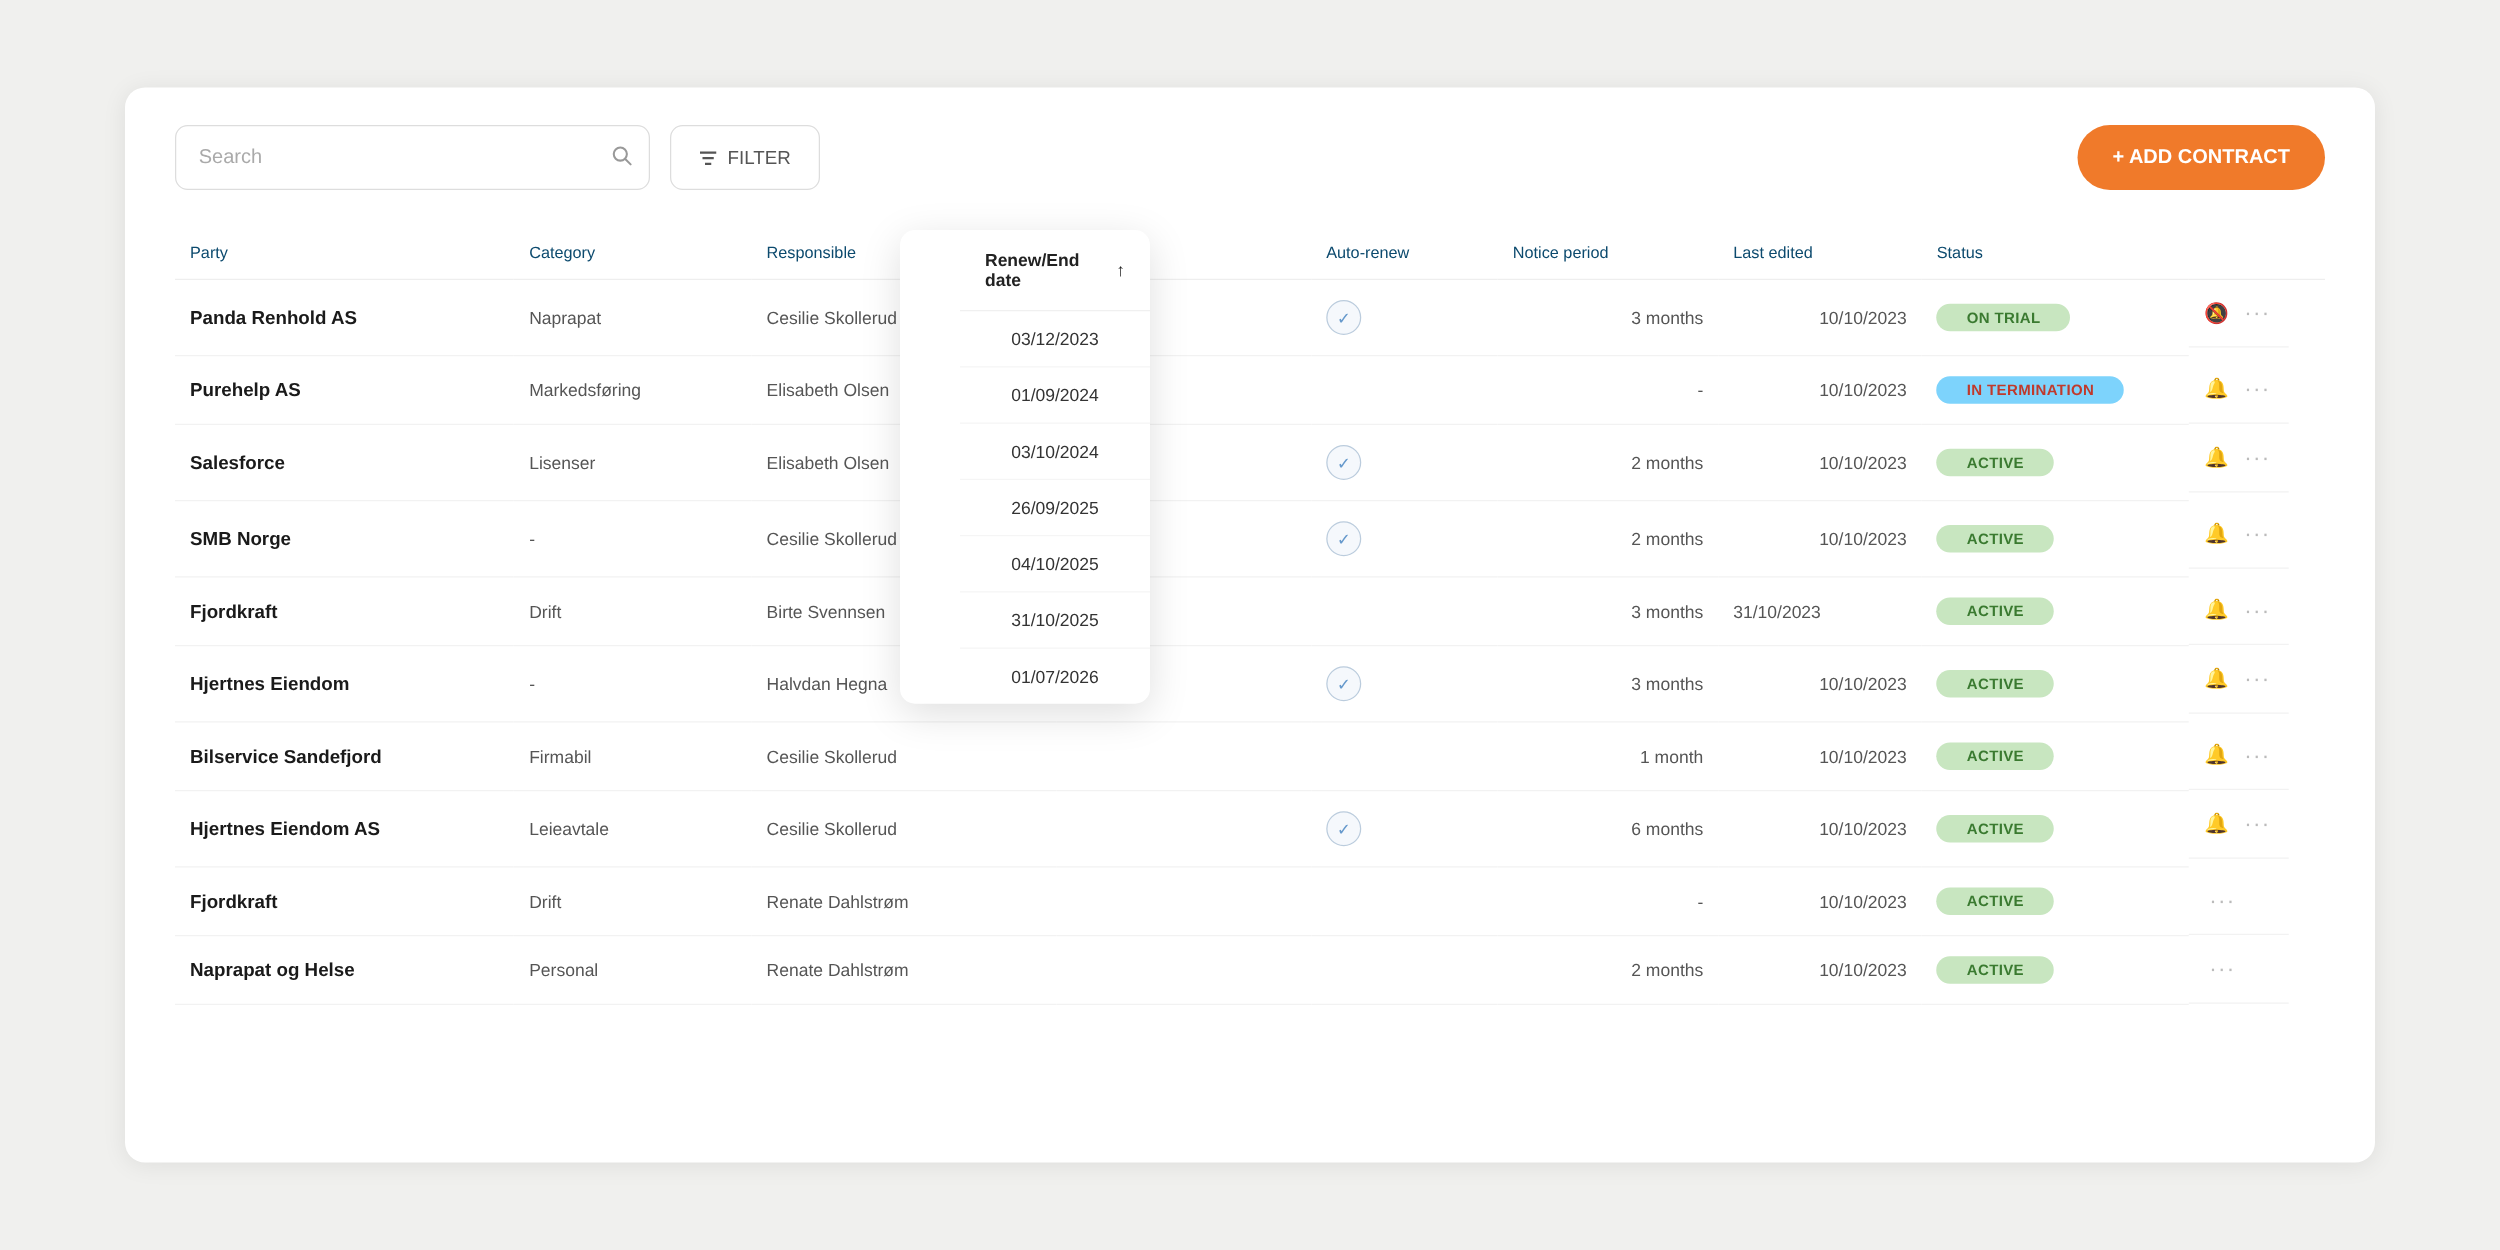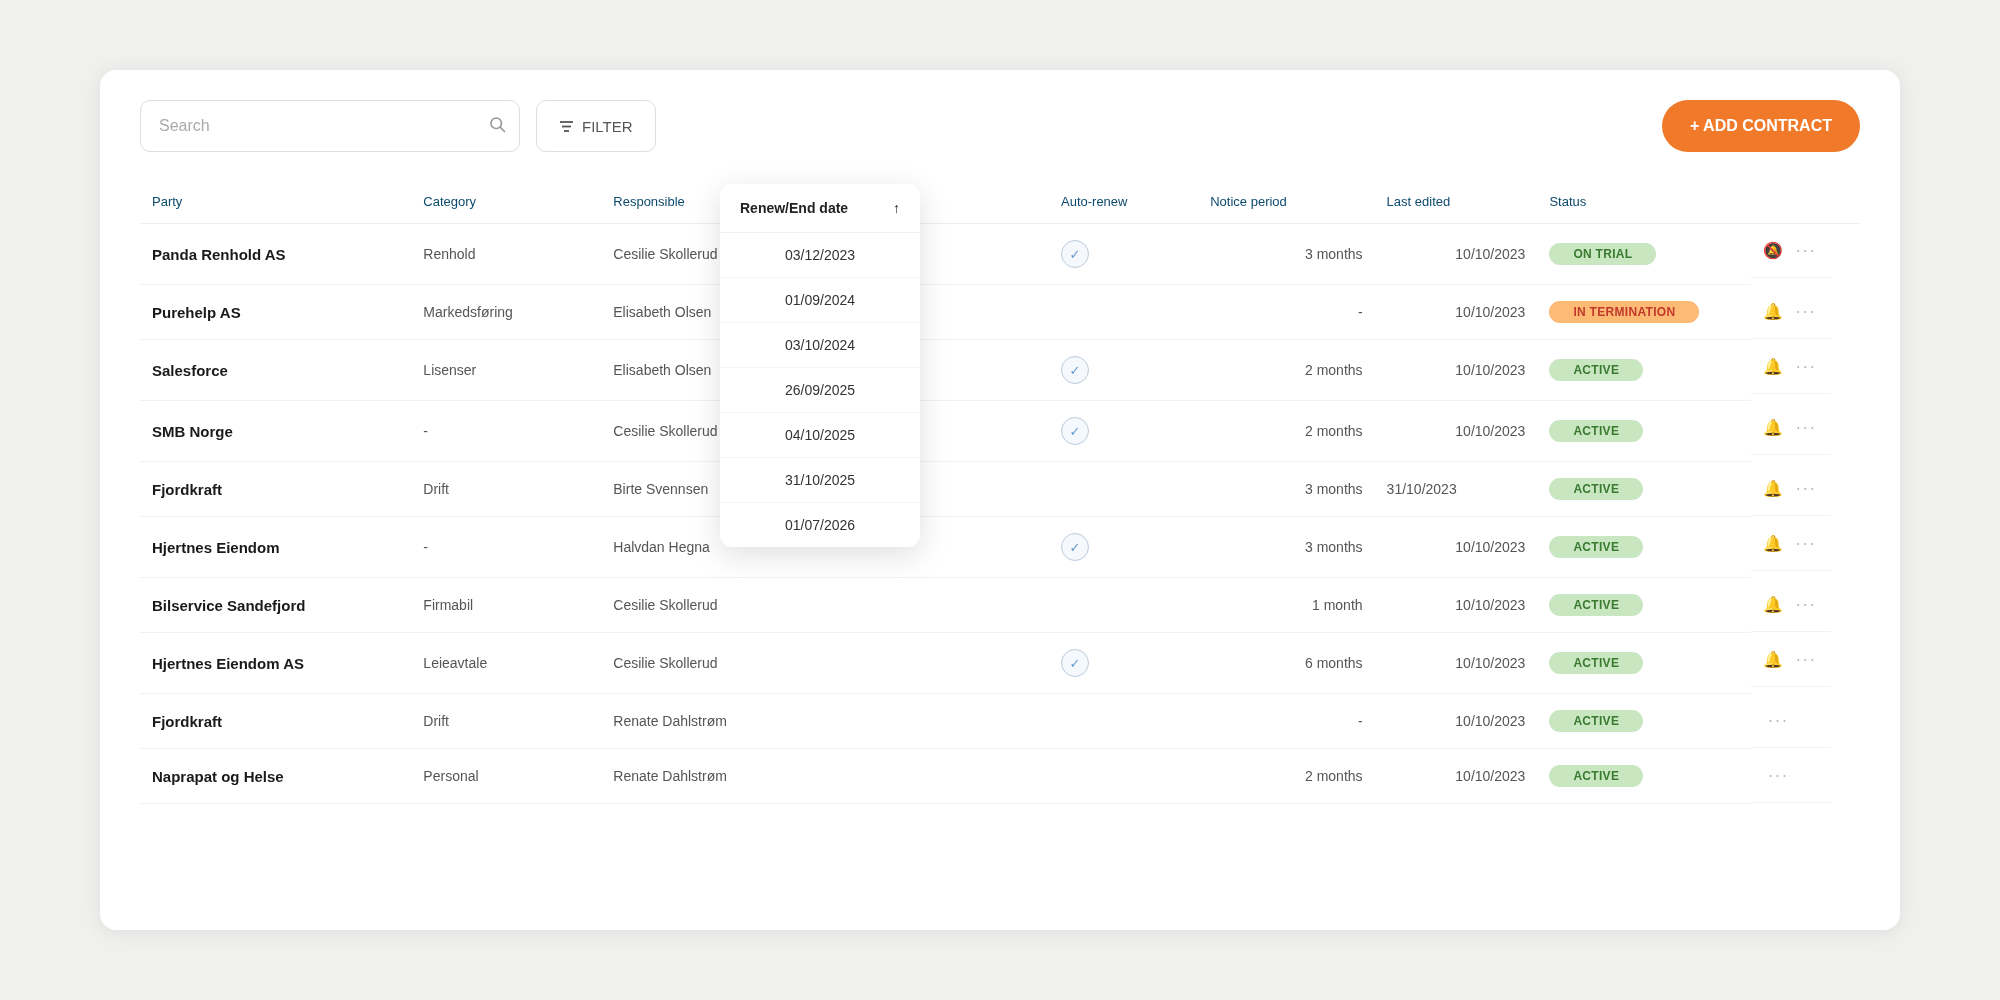--- a/index.html
+++ b/index.html
@@ -121,21 +121,21 @@
     .badge {
       display: inline-block;
       padding: 4px 24px;
       border-radius: 11px;
       font-size: 12px;
       font-weight: 700;
       letter-spacing: 0.3px;
     }
     .badge-active { background: #c8e6c0; color: #3a7a30; text-align: right; }
     .badge-on-trial { background: #c8e6c0; color: #3a7a30; }
-    .badge-termination { background: #fdba74; color: #c0392b; }
+    .badge-termination { background: #7dd3fc; color: #c0392b; }
     .bell-icon { color: #6699cc; font-size: 18px; }
     .bell-muted { color: #ccc; font-size: 18px; }
     .dots-btn {
       background: none;
       border: none;
       cursor: pointer;
       color: #bbb;
       font-size: 18px;
       padding: 0 4px;
       letter-spacing: 1px;
@@ -144,20 +144,21 @@
     .dropdown-overlay {
       position: absolute;
       top: 0;
       left: 580px;
       width: 200px;
       background: #fff;
       border-radius: 12px;
       box-shadow: 0 8px 32px rgba(0,0,0,0.13);
       z-index: 10;
       overflow: hidden;
+      padding-left: 48px;
     }
     .dropdown-header {
       padding: 16px 20px;
       font-size: 14px;
       font-weight: 600;
       color: #222;
       border-bottom: 1px solid #f0f0f0;
       display: flex;
       align-items: center;
       justify-content: space-between;
@@ -219,21 +220,21 @@
           <th class="col-autorenew">Auto-renew</th>
           <th class="col-notice">Notice period</th>
           <th class="col-edited">Last edited</th>
           <th class="col-status">Status</th>
           <th class="col-actions"></th>
         </tr>
       </thead>
       <tbody id="table-body">
       <tr>
             <td class="party-name col-party">Panda Renhold AS</td>
-            <td class="col-category">Renhold</td>
+            <td class="col-category">Naprapat</td>
             <td class="col-responsible">Cesilie Skollerud</td>
             <td class="col-date" style="color: rgb(170, 170, 170);"></td>
             <td class="col-autorenew">
               <div class="check-circle">✓</div>
             </td>
             <td class="col-notice" style="text-align: right;">3 months</td>
             <td class="col-edited" style="text-align: right;">10/10/2023</td>
             <td class="col-status"><span class="badge badge-on-trial">ON TRIAL</span></td>
             <td class="col-actions" style="display: flex; align-items: center; gap: 8px; padding-top: 16px;">
               <span class="bell-muted" style="font-size: 16px;">🔕</span>

